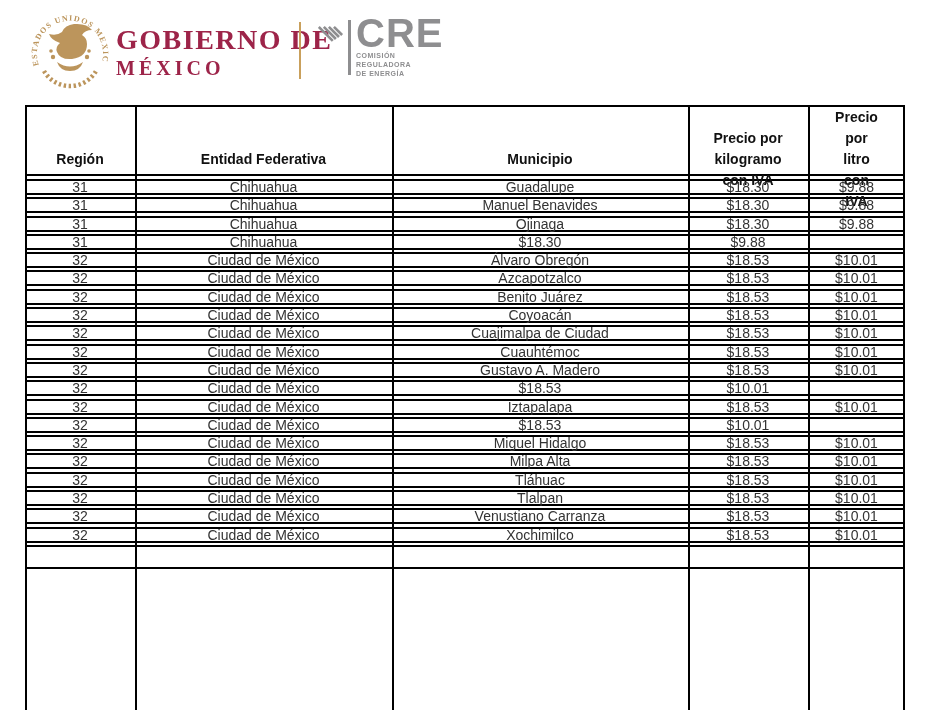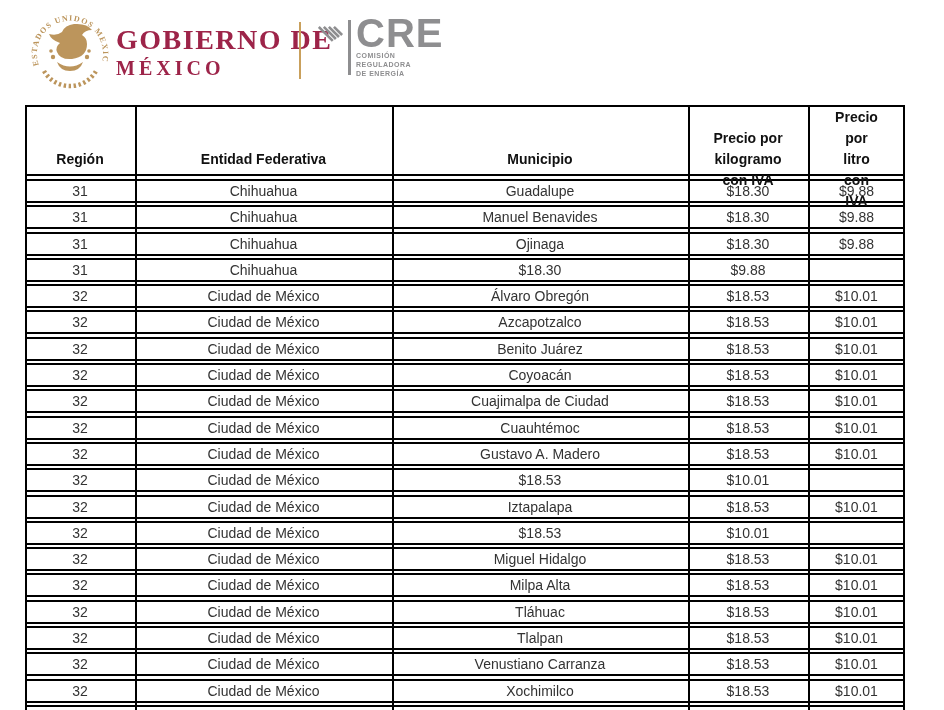--- a/index.html
+++ b/index.html
@@ -27,21 +27,21 @@
   .table-wrap{position:absolute;left:25px;top:105px;width:880px;height:605px;}
   .vline{position:absolute;top:0;height:100%;width:2px;background:#000;}
   .grid-row{
     display:grid;grid-template-columns:110px 257px 296px 120px 97px;
     box-sizing:border-box;align-items:center;text-align:center;
     border-top:2px solid #000;border-bottom:2px solid #000;
   }
   .thead{height:71px;font-weight:700;font-size:14px;color:#111;
     line-height:21px;margin-bottom:3px;}
   .th{padding:0 24px;}
-  .tr{height:24px;font-size:14px;color:#333;margin-bottom:2.3px;}
+  .tr{height:16px;font-size:14px;color:#333;margin-bottom:2.3px;}
   .td{padding:0 4px;white-space:nowrap;overflow:hidden;}
   .tr-partial{height:24px;margin-bottom:0;}
 </style>
 </head>
 <body>
 
 <div class="letterhead">
 
   <svg class="seal" width="84" height="88" viewBox="0 0 84 88" aria-hidden="true">
     <defs>

